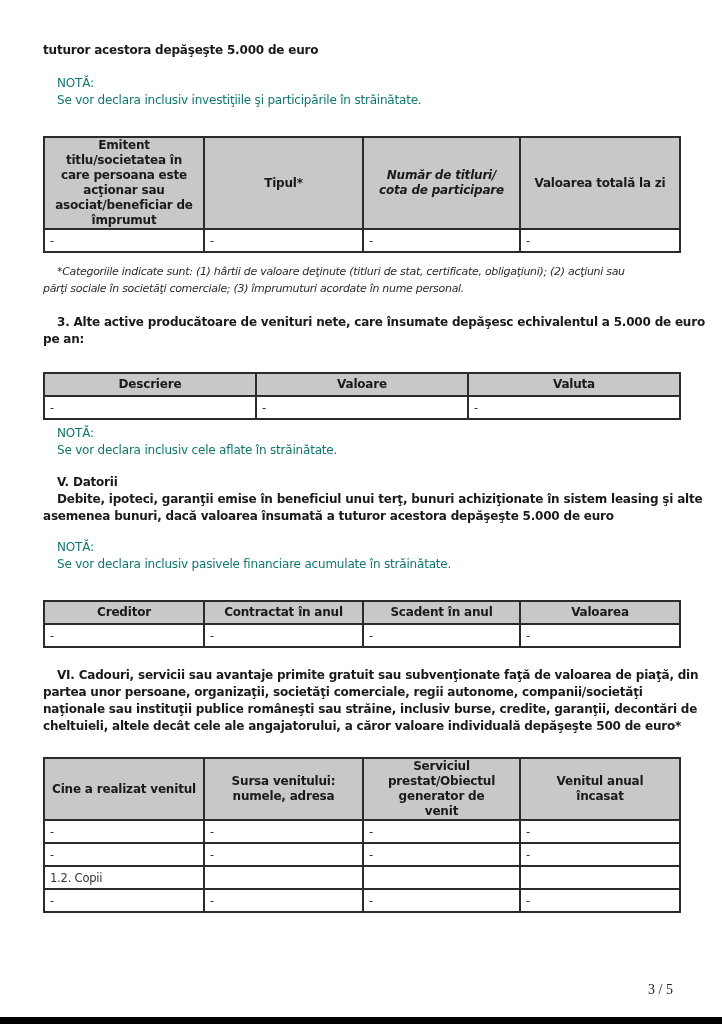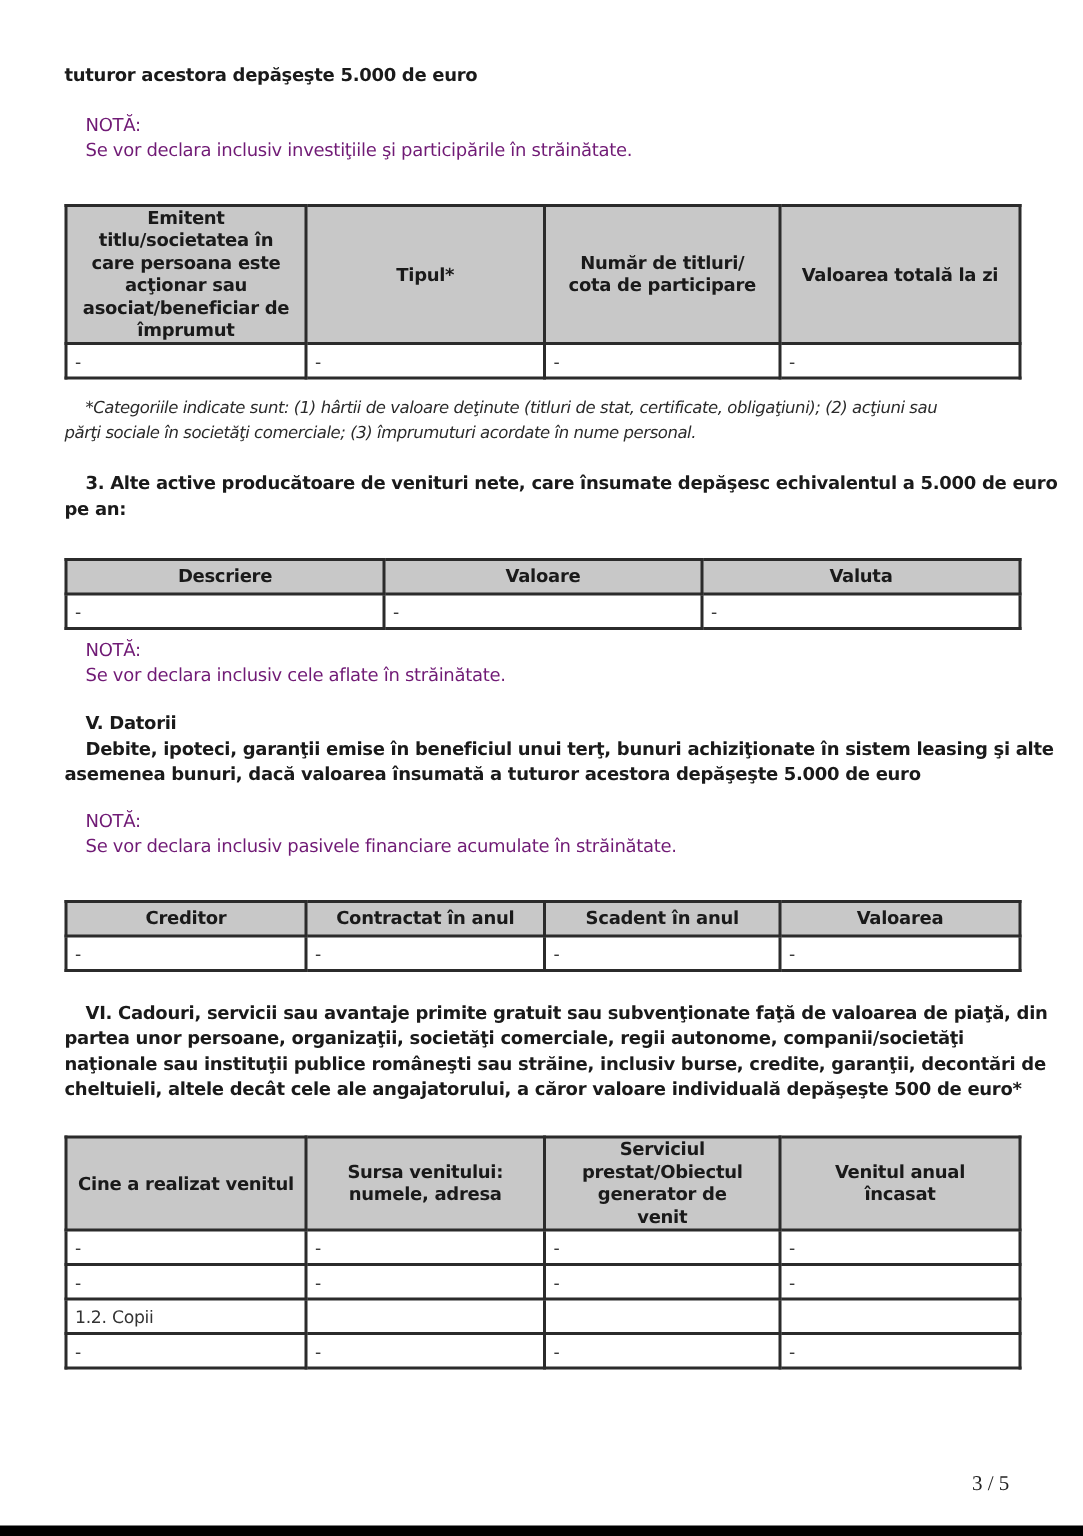--- a/index.html
+++ b/index.html
@@ -3,21 +3,21 @@
 <meta charset="utf-8">
 <style>
   html, body { margin:0; padding:0; }
   body {
     width:722px; height:1024px; background:#ffffff; position:relative; overflow:hidden;
     font-family: "DejaVu Sans", "Liberation Sans", sans-serif; color:#1a1a1a;
   }
   .abs { position:absolute;text-align:center; }
   .bold { font-weight:bold; }
   .txt { font-size:12px; line-height:16px; letter-spacing:-0.2px; }
-  .note { font-size:12px; line-height:17px; color:#701a75; letter-spacing:-0.2px; }
+  .note { font-size:12px; line-height:17px; color:#0f766e; letter-spacing:-0.2px; }
   .ital { font-style:italic; font-size:11px; line-height:16px; letter-spacing:-0.3px; color:#2a2a2a; }
   table.grid {
     position:absolute; left:43px; width:636px; border-collapse:collapse; table-layout:fixed;
     font-size:12px; letter-spacing:-0.2px;
   }
   table.grid th, table.grid td { border:2px solid #2b2b2b; padding:0 5px; }
   table.grid th {
     background:#c8c8c8; font-weight:bold; text-align:center; line-height:15px; color:#1a1a1a;
   }
   table.grid td { background:#ffffff; text-align:left; color:#333; font-size:11.5px; }
@@ -35,21 +35,21 @@
   <colgroup>
       <col style="width:160px">
       <col style="width:159px">
       <col style="width:157px">
       <col style="width:160px">
     </colgroup>
   <thead>
     <tr style="height:71px;">
       <th>Emitent titlu/societatea în care persoana este acţionar sau asociat/beneficiar de împrumut</th>
       <th>Tipul*</th>
-      <th style="padding:0 8px;">Număr de titluri/ cota de participare</th>
+      <th style="padding:0 8px;font-style:italic;">Număr de titluri/ cota de participare</th>
       <th>Valoarea totală la zi</th>
     </tr>
   </thead>
   <tbody>
     <tr style="height:23px;">
       <td>-</td>
       <td>-</td>
       <td>-</td>
       <td>-</td>
     </tr>

